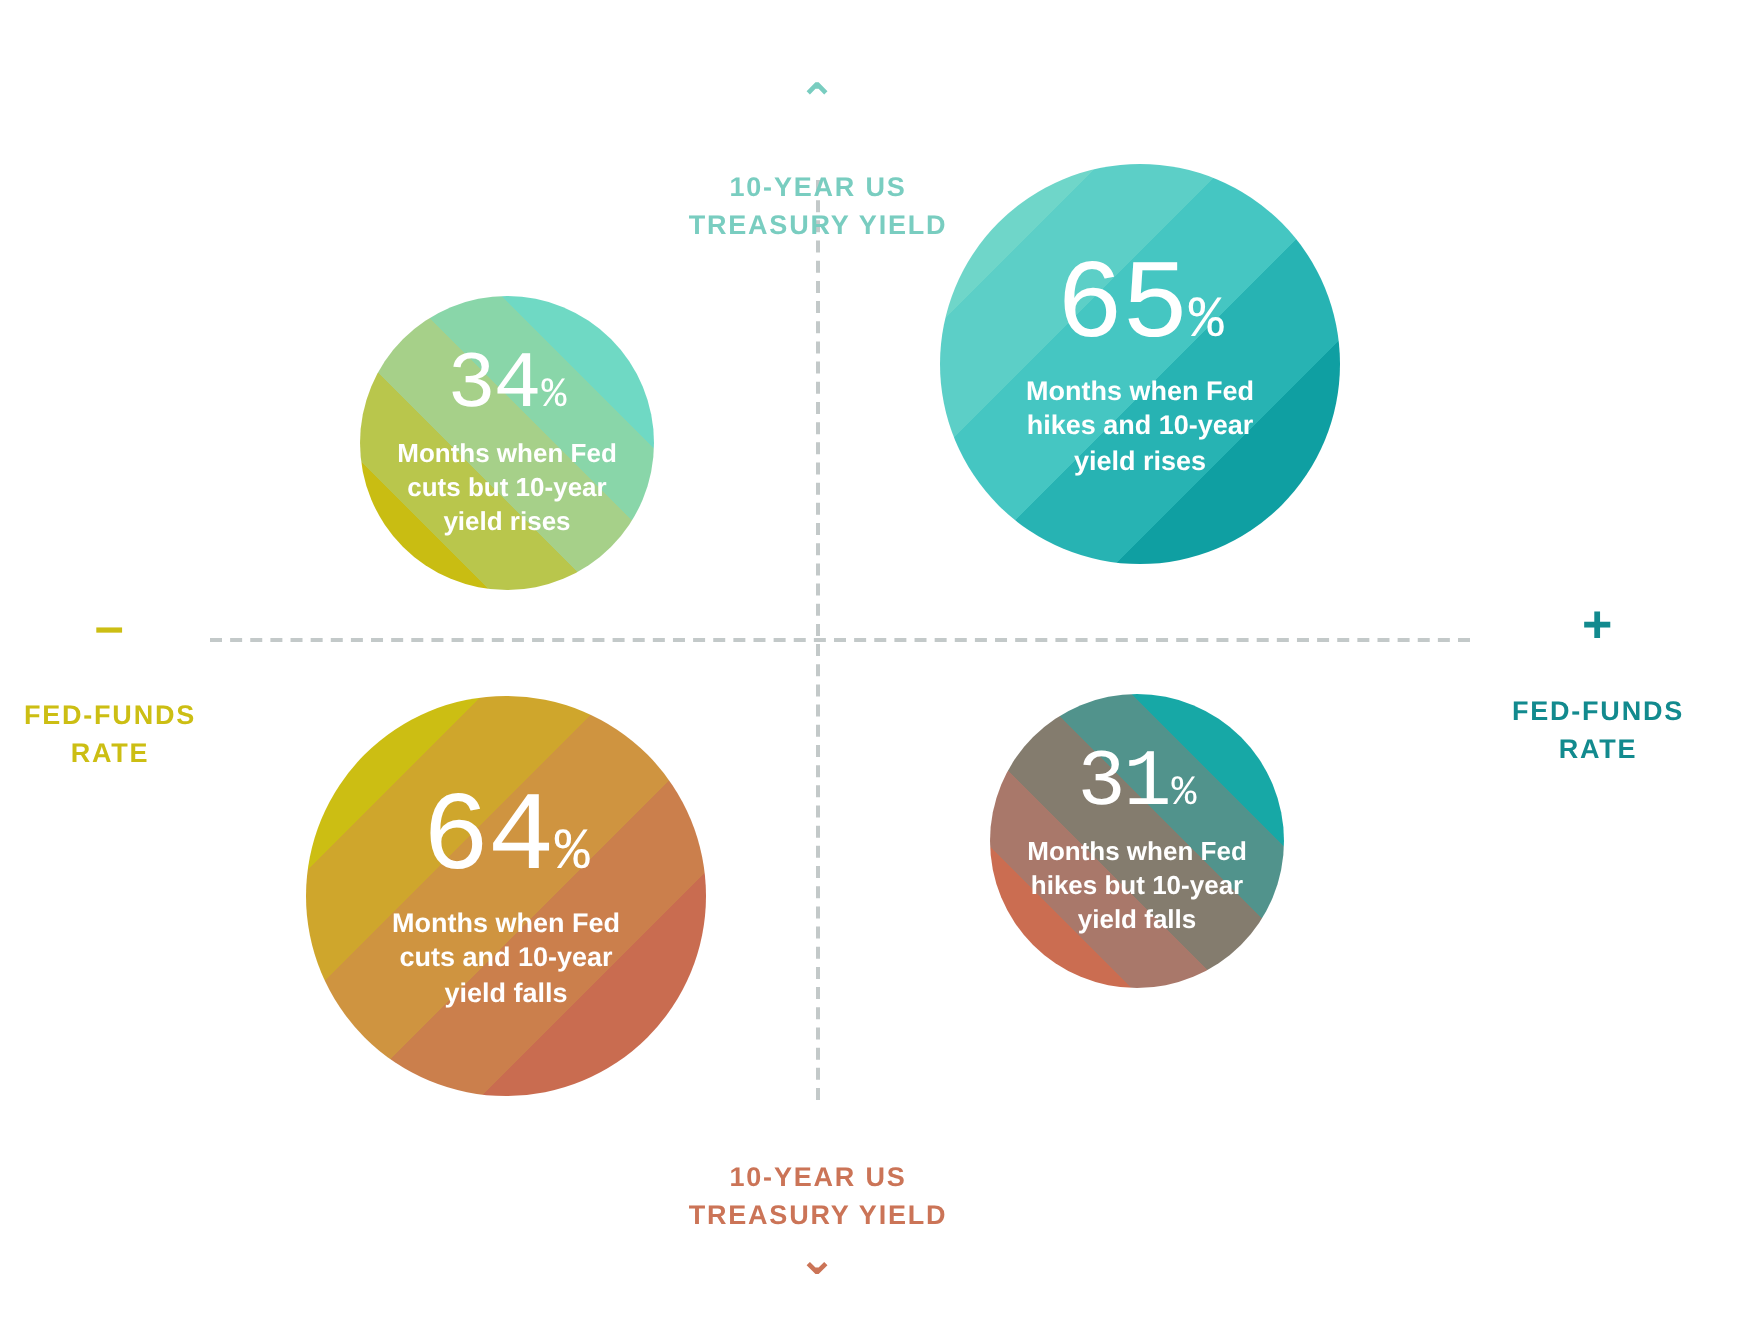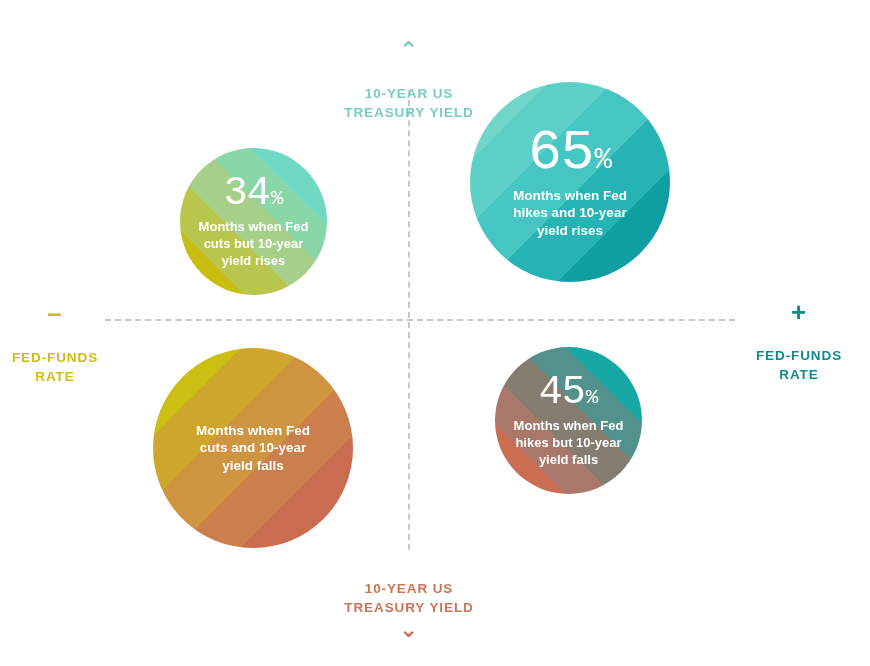--- a/index.html
+++ b/index.html
@@ -193,27 +193,30 @@
   <div class="bubble" id="bubble-tr">
     <div class="pct">
       <span>65</span><span class="sym">%</span>
     </div>
     <div class="cap">Months when Fed
 hikes and 10-year
 yield rises</div>
   </div>
 
   <div class="bubble" id="bubble-bl">
+    <div class="pct">
+      <span>64</span><span class="sym">%</span>
+    </div>
     <div class="cap">Months when Fed
 cuts and 10-year
 yield falls</div>
   </div>
 
   <div class="bubble" id="bubble-br">
     <div class="pct">
-      <span>45</span><span class="sym">%</span>
+      <span>31</span><span class="sym">%</span>
     </div>
     <div class="cap">Months when Fed
 hikes but 10-year
 yield falls</div>
   </div>
 
 </div>
 
 </body></html>

